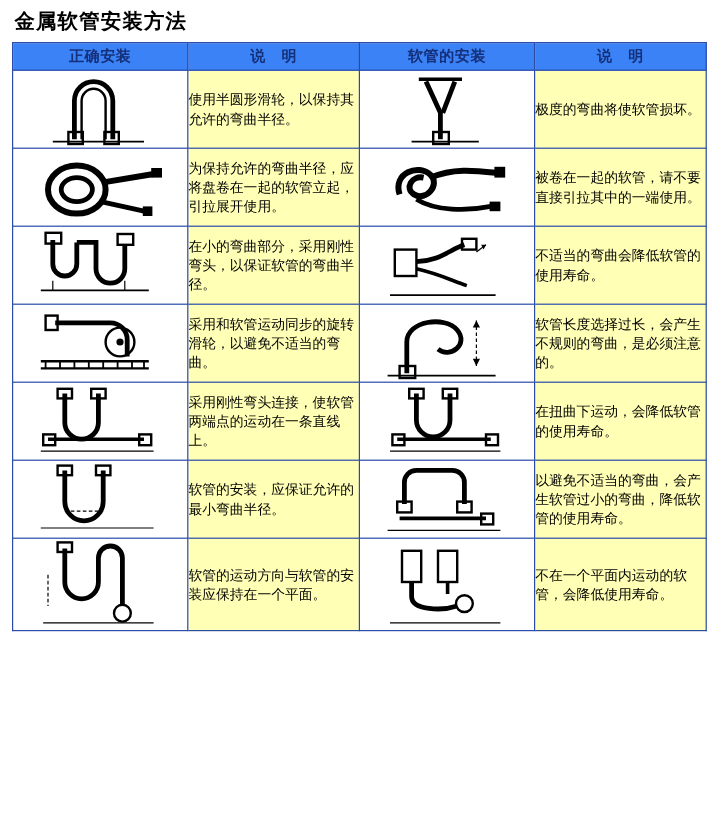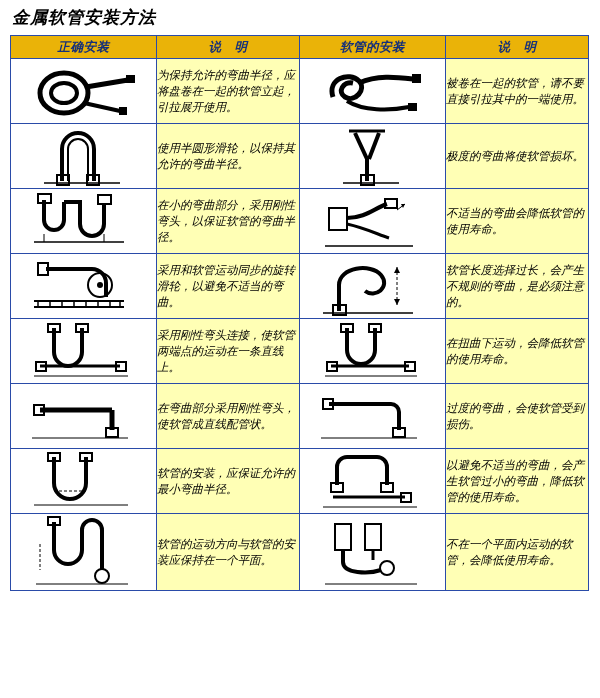--- a/index.html
+++ b/index.html
@@ -13,42 +13,41 @@
     font-family: "DejaVu Sans", "Liberation Sans", sans-serif;
     color: #000;
     overflow: hidden;
   }
   .page {
     width: 480px;
     height: 698px;
     position: relative;
     box-sizing: border-box;
     padding: 4px 10px 0 10px;
-    font-style: italic;
   }
   .title {
     font-size: 17px;
     font-weight: bold;
     letter-spacing: 1px;
     margin: 2px 0 6px 2px;
     color: #000;
   }
   table.matrix {
     border-collapse: collapse;
     width: 578px;
     table-layout: fixed;
     border: 1px solid #20409a;
   }
   table.matrix th, table.matrix td {
     border: 1px solid #2a4ba8;
     padding: 0;
     vertical-align: middle;
   }
   thead th {
-    background: #eab308;
+    background: #3b82f6;
     color: #15307a;
     font-size: 12.5px;
     font-weight: bold;
     height: 22px;
     text-align: center;
     letter-spacing: 0.5px;
   }
   col.img-col { width: 146px; }
   col.txt-col { width: 143px; }
 
@@ -90,63 +89,63 @@
         <th>正确安装</th>
         <th>说　明</th>
         <th>软管的安装</th>
         <th>说　明</th>
       </tr>
     </thead>
     <tbody>
 
       <tr>
         <td class="img-cell">
+          <svg class="sketch" width="120" height="62" viewBox="0 0 120 62">
+            <path d="M38 56 L38 24 A16 16 0 0 1 70 24 L70 56" fill="none" stroke="#000" stroke-width="4"></path>
+            <path d="M44 56 L44 24 A10 10 0 0 1 64 24 L64 56" fill="none" stroke="#000" stroke-width="2"></path>
+            <rect x="33" y="50" width="12" height="10" fill="none" stroke="#000" stroke-width="2"></rect>
+            <rect x="63" y="50" width="12" height="10" fill="none" stroke="#000" stroke-width="2"></rect>
+            <path d="M20 58 L96 58" stroke="#000" stroke-width="1.5"></path>
+          </svg>
+        </td>
+        <td class="txt-cell">使用半圆形滑轮，以保持其允许的弯曲半径。</td>
+        <td class="img-cell">
+          <svg class="sketch" width="120" height="62" viewBox="0 0 120 62">
+            <path d="M42 8 L54 34 L54 56" fill="none" stroke="#000" stroke-width="4"></path>
+            <path d="M66 8 L56 34" fill="none" stroke="#000" stroke-width="4"></path>
+            <path d="M36 6 L72 6" stroke="#000" stroke-width="3"></path>
+            <rect x="48" y="50" width="13" height="10" fill="none" stroke="#000" stroke-width="2"></rect>
+            <path d="M30 58 L86 58" stroke="#000" stroke-width="1.5"></path>
+          </svg>
+        </td>
+        <td class="txt-cell">极度的弯曲将使软管损坏。</td>
+      </tr>
+
+      <tr>
+        <td class="img-cell">
           <svg class="sketch" width="120" height="60" viewBox="0 0 120 60">
             <ellipse cx="40" cy="32" rx="24" ry="20" fill="none" stroke="#000" stroke-width="5"></ellipse>
             <ellipse cx="40" cy="32" rx="13" ry="10" fill="none" stroke="#000" stroke-width="4"></ellipse>
             <path d="M62 26 L104 19" stroke="#000" stroke-width="5" fill="none"></path>
             <rect x="102" y="14" width="9" height="8" fill="#000"></rect>
             <path d="M60 42 L96 50" stroke="#000" stroke-width="4" fill="none"></path>
             <rect x="95" y="46" width="8" height="8" fill="#000"></rect>
           </svg>
         </td>
         <td class="txt-cell">为保持允许的弯曲半径，应将盘卷在一起的软管立起，引拉展开使用。</td>
         <td class="img-cell">
           <svg class="sketch" width="120" height="60" viewBox="0 0 120 60">
             <path d="M20 36 C14 18 36 10 46 20 C54 28 42 42 32 36 C24 31 30 20 40 22" fill="none" stroke="#000" stroke-width="5"></path>
             <path d="M46 22 C64 14 82 16 100 18" fill="none" stroke="#000" stroke-width="5"></path>
             <rect x="99" y="13" width="9" height="9" fill="#000"></rect>
             <path d="M34 40 C50 50 76 50 96 46" fill="none" stroke="#000" stroke-width="4"></path>
             <rect x="95" y="42" width="9" height="8" fill="#000"></rect>
           </svg>
         </td>
         <td class="txt-cell">被卷在一起的软管，请不要直接引拉其中的一端使用。</td>
-      </tr>
-
-      <tr>
-        <td class="img-cell">
-          <svg class="sketch" width="120" height="62" viewBox="0 0 120 62">
-            <path d="M38 56 L38 24 A16 16 0 0 1 70 24 L70 56" fill="none" stroke="#000" stroke-width="4"></path>
-            <path d="M44 56 L44 24 A10 10 0 0 1 64 24 L64 56" fill="none" stroke="#000" stroke-width="2"></path>
-            <rect x="33" y="50" width="12" height="10" fill="none" stroke="#000" stroke-width="2"></rect>
-            <rect x="63" y="50" width="12" height="10" fill="none" stroke="#000" stroke-width="2"></rect>
-            <path d="M20 58 L96 58" stroke="#000" stroke-width="1.5"></path>
-          </svg>
-        </td>
-        <td class="txt-cell">使用半圆形滑轮，以保持其允许的弯曲半径。</td>
-        <td class="img-cell">
-          <svg class="sketch" width="120" height="62" viewBox="0 0 120 62">
-            <path d="M42 8 L54 34 L54 56" fill="none" stroke="#000" stroke-width="4"></path>
-            <path d="M66 8 L56 34" fill="none" stroke="#000" stroke-width="4"></path>
-            <path d="M36 6 L72 6" stroke="#000" stroke-width="3"></path>
-            <rect x="48" y="50" width="13" height="10" fill="none" stroke="#000" stroke-width="2"></rect>
-            <path d="M30 58 L86 58" stroke="#000" stroke-width="1.5"></path>
-          </svg>
-        </td>
-        <td class="txt-cell">极度的弯曲将使软管损坏。</td>
       </tr>
 
       <tr>
         <td class="img-cell">
           <svg class="sketch" width="128" height="62" viewBox="0 0 128 62">
             <path d="M24 10 L24 30 A10 10 0 0 0 44 30 L44 12" fill="none" stroke="#000" stroke-width="4"></path>
             <path d="M44 12 L60 12 L60 34 A12 12 0 0 0 84 34 L84 14" fill="none" stroke="#000" stroke-width="4"></path>
             <rect x="18" y="4" width="13" height="9" fill="none" stroke="#000" stroke-width="2"></rect>
             <rect x="78" y="5" width="13" height="9" fill="none" stroke="#000" stroke-width="2"></rect>
             <path d="M14 52 L104 52" stroke="#000" stroke-width="1.5"></path>
@@ -215,41 +214,20 @@
             <rect x="60" y="2" width="12" height="8" fill="none" stroke="#000" stroke-width="2"></rect>
             <path d="M22 44 L100 44" stroke="#000" stroke-width="3"></path>
             <rect x="18" y="40" width="10" height="9" fill="none" stroke="#000" stroke-width="2"></rect>
             <rect x="96" y="40" width="10" height="9" fill="none" stroke="#000" stroke-width="2"></rect>
             <path d="M16 54 L108 54" stroke="#000" stroke-width="1"></path>
           </svg>
         </td>
         <td class="txt-cell">在扭曲下运动，会降低软管的使用寿命。</td>
       </tr>
 
-      <tr>
-        <td class="img-cell">
-          <svg class="sketch" width="128" height="52" viewBox="0 0 128 52">
-            <path d="M20 20 L92 20" stroke="#000" stroke-width="5"></path>
-            <rect x="14" y="15" width="10" height="10" fill="none" stroke="#000" stroke-width="2"></rect>
-            <path d="M92 20 L92 40" stroke="#000" stroke-width="5"></path>
-            <rect x="86" y="38" width="12" height="9" fill="none" stroke="#000" stroke-width="2"></rect>
-            <path d="M12 48 L108 48" stroke="#000" stroke-width="1"></path>
-          </svg>
-        </td>
-        <td class="txt-cell">在弯曲部分采用刚性弯头，使软管成直线配管状。</td>
-        <td class="img-cell">
-          <svg class="sketch" width="128" height="52" viewBox="0 0 128 52">
-            <path d="M20 14 L82 14 A8 8 0 0 1 90 22 L90 40" fill="none" stroke="#000" stroke-width="4"></path>
-            <rect x="14" y="9" width="10" height="10" fill="none" stroke="#000" stroke-width="2"></rect>
-            <rect x="84" y="38" width="12" height="9" fill="none" stroke="#000" stroke-width="2"></rect>
-            <path d="M12 48 L108 48" stroke="#000" stroke-width="1"></path>
-          </svg>
-        </td>
-        <td class="txt-cell">过度的弯曲，会使软管受到损伤。</td>
-      </tr>
 
       <tr>
         <td class="img-cell">
           <svg class="sketch" width="128" height="60" viewBox="0 0 128 60">
             <path d="M34 6 L34 32 A16 16 0 0 0 66 32 L66 6" fill="none" stroke="#000" stroke-width="4"></path>
             <rect x="28" y="2" width="12" height="8" fill="none" stroke="#000" stroke-width="2"></rect>
             <rect x="60" y="2" width="12" height="8" fill="none" stroke="#000" stroke-width="2"></rect>
             <path d="M34 40 L66 40" stroke="#000" stroke-width="1" stroke-dasharray="3,2"></path>
             <path d="M14 54 L108 54" stroke="#000" stroke-width="1"></path>
           </svg>

